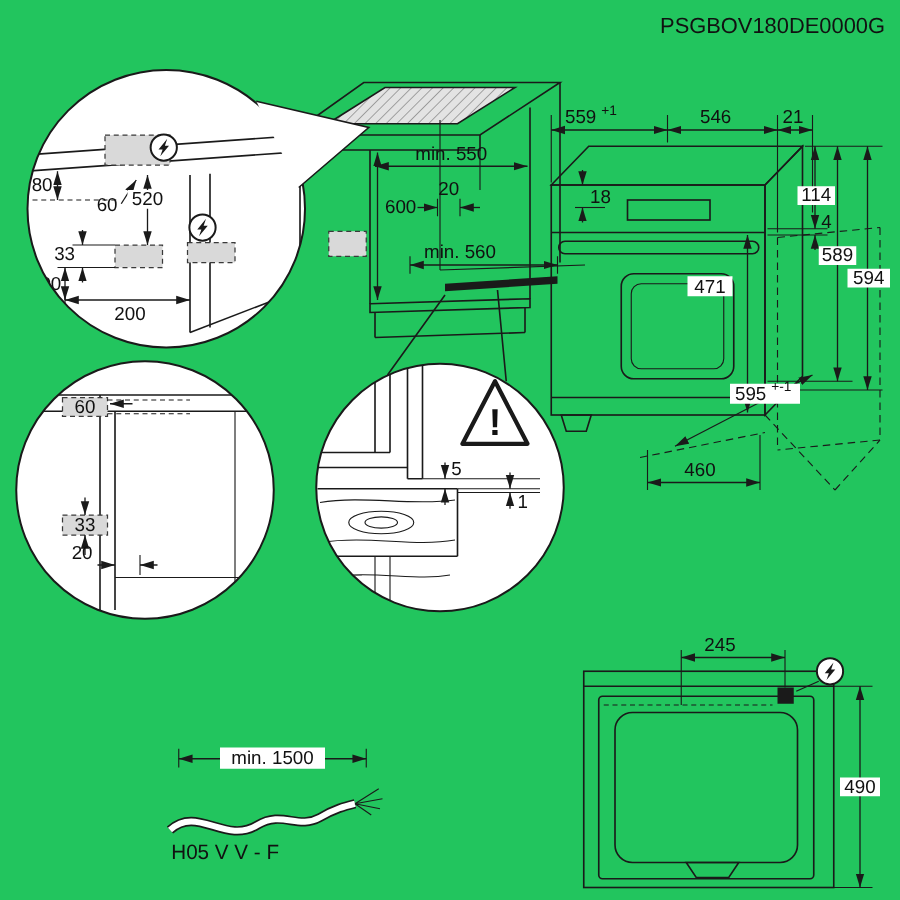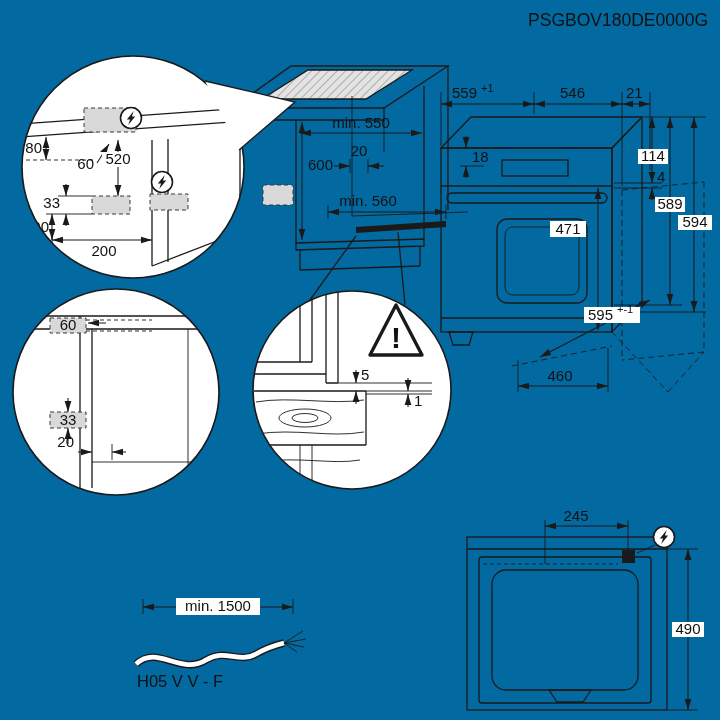--- a/index.html
+++ b/index.html
@@ -1,16 +1,16 @@
 <!DOCTYPE html>
 <html><head>
 <meta charset="utf-8">
 <style>
   html,body{margin:0;padding:0;background:#fff}
-  .stage{width:720px;height:720px;position:relative;background:#0369a1;font-family:"Liberation Sans",sans-serif;overflow:hidden}
+  .stage{width:720px;height:720px;position:relative;background:#22c55e;font-family:"Liberation Sans",sans-serif;overflow:hidden}
   svg{display:block}
   .ln{fill:none;stroke:#1a1a1a;stroke-width:1.3}
   .xln{fill:none;stroke:#1a1a1a;stroke-width:.9}
   .dm{fill:none;stroke:#1a1a1a;stroke-width:1.05;marker-start:url(#ar);marker-end:url(#ar)}
   .dm1{fill:none;stroke:#1a1a1a;stroke-width:1.05;marker-end:url(#ar)}
   .dsh{stroke-dasharray:6 4}
   .dsh2{stroke-dasharray:4 3}
   .zone{fill:#d9d9d9;stroke:#3a3a3a;stroke-width:1;stroke-dasharray:4 3}
   .hatch{fill:url(#hatch);stroke:#1a1a1a;stroke-width:1.3}
   .bg{fill:#fff;stroke:none}

